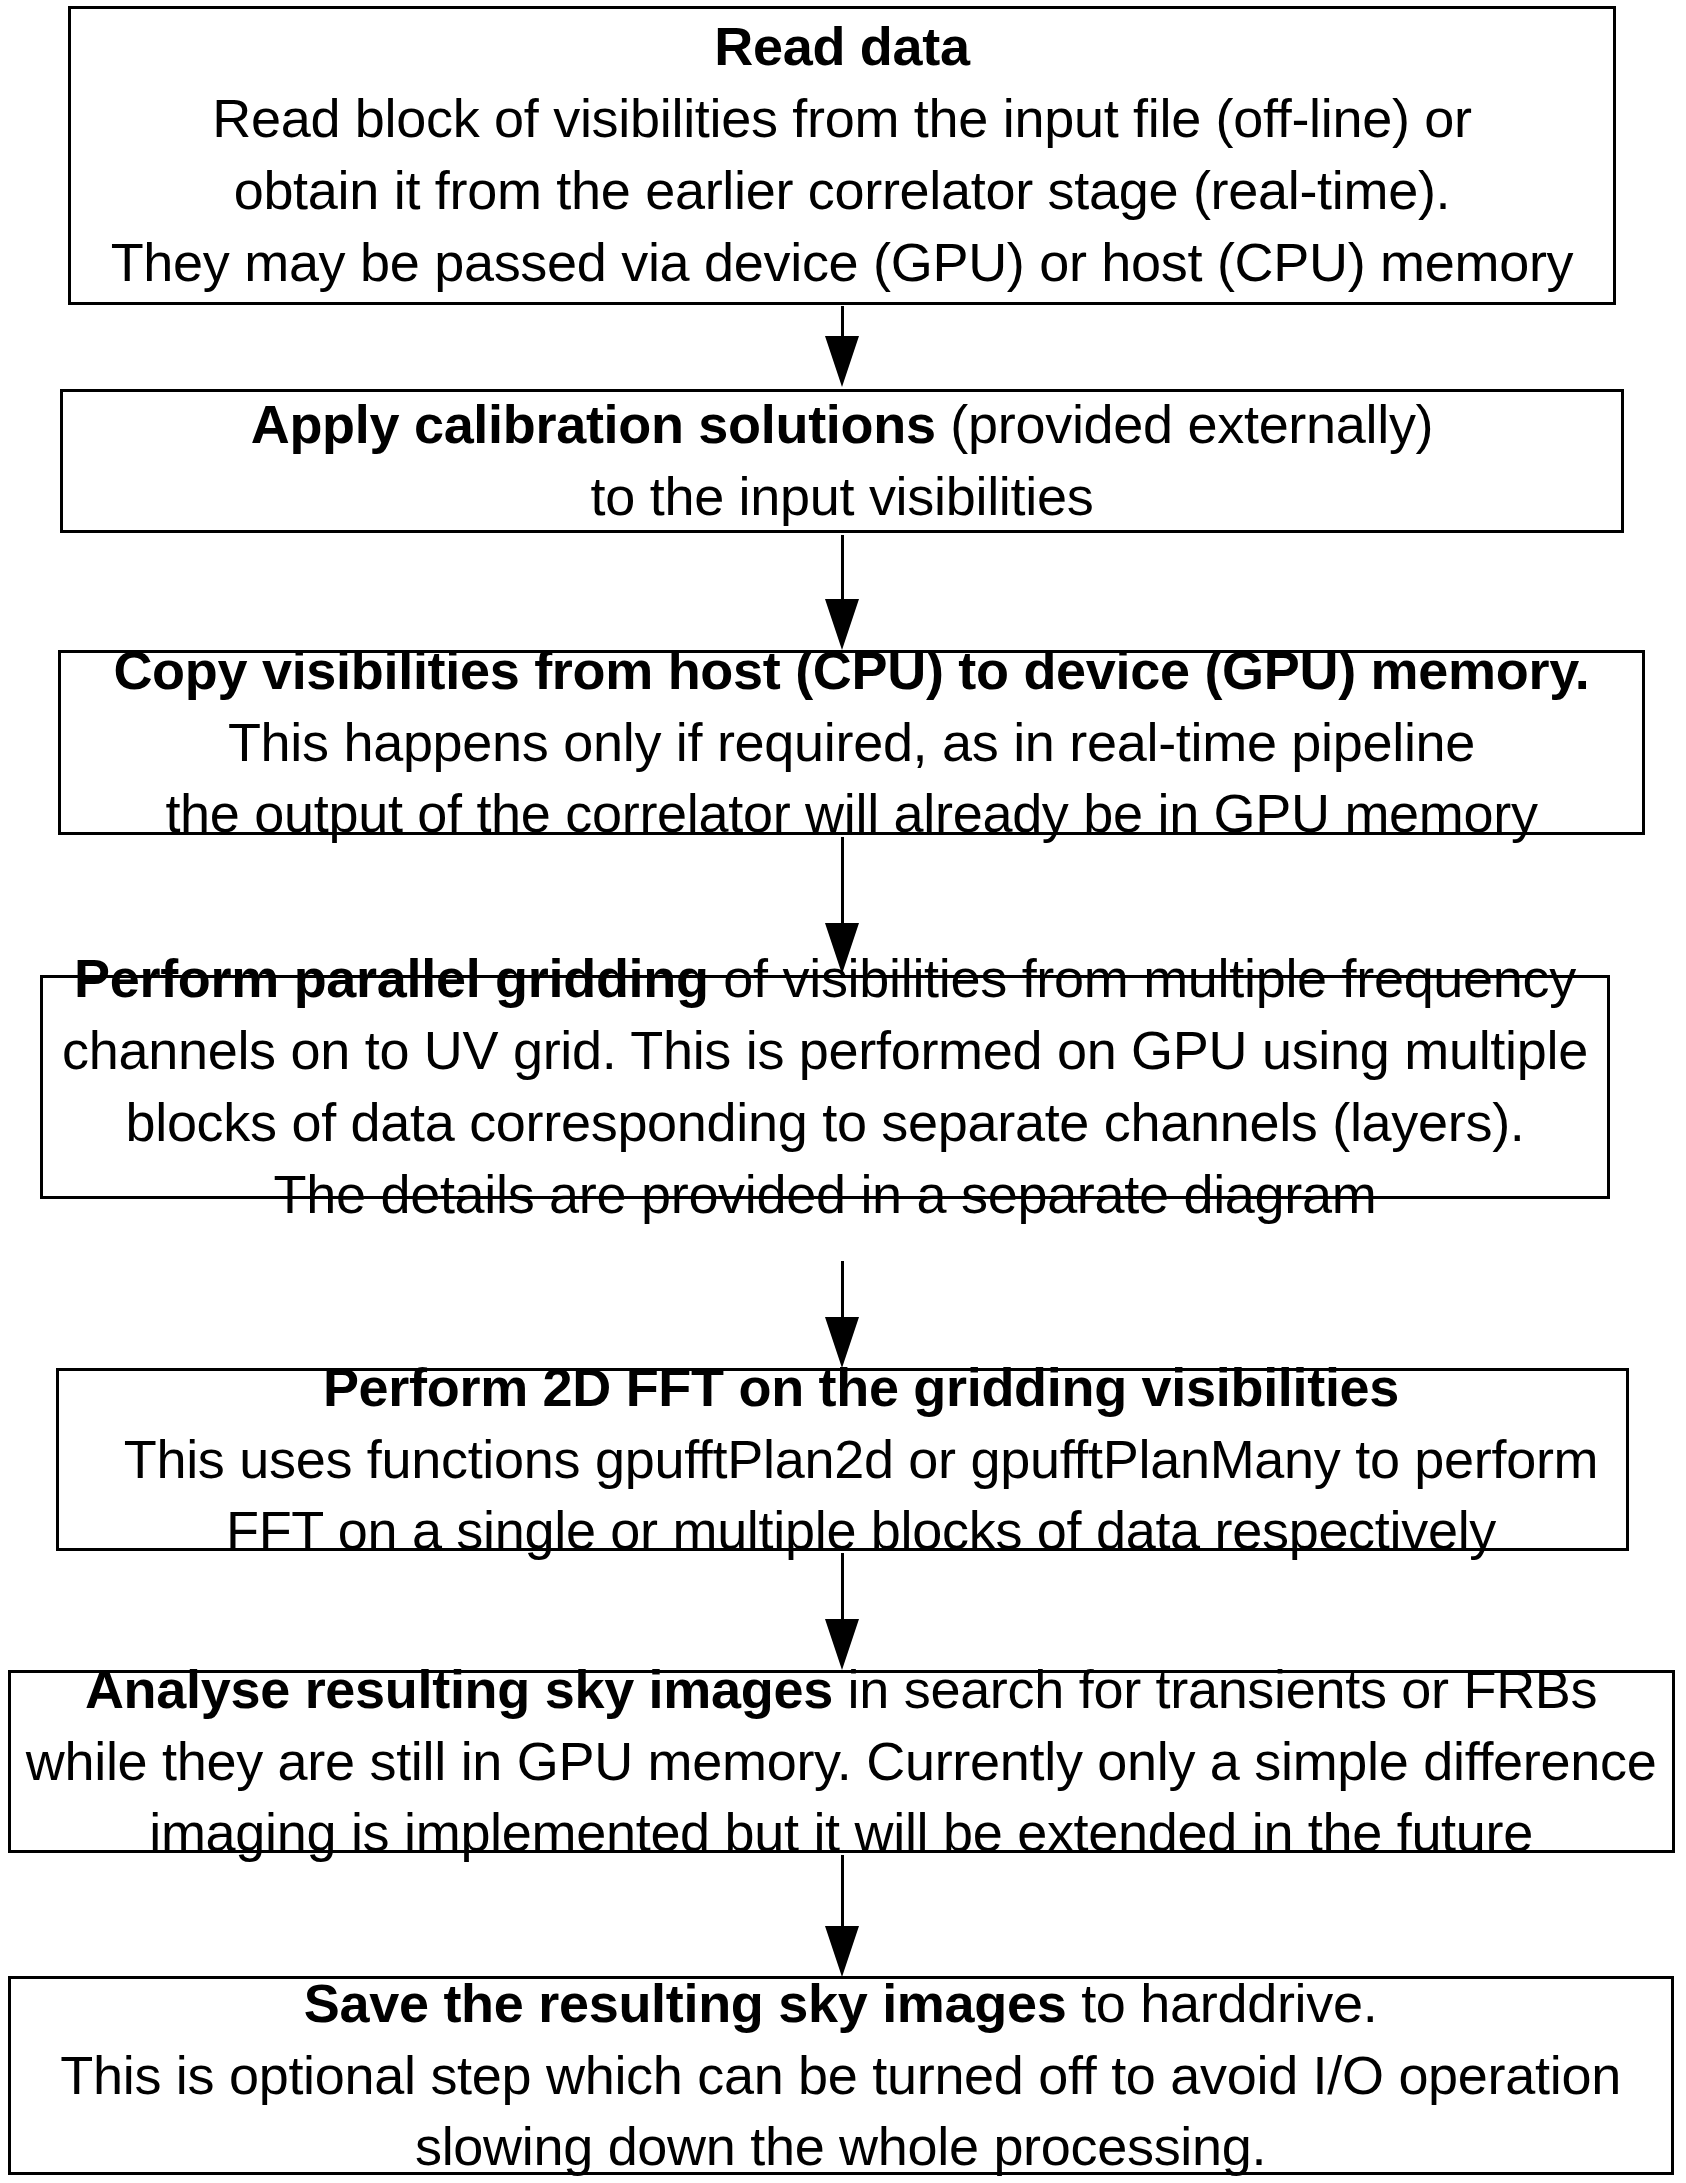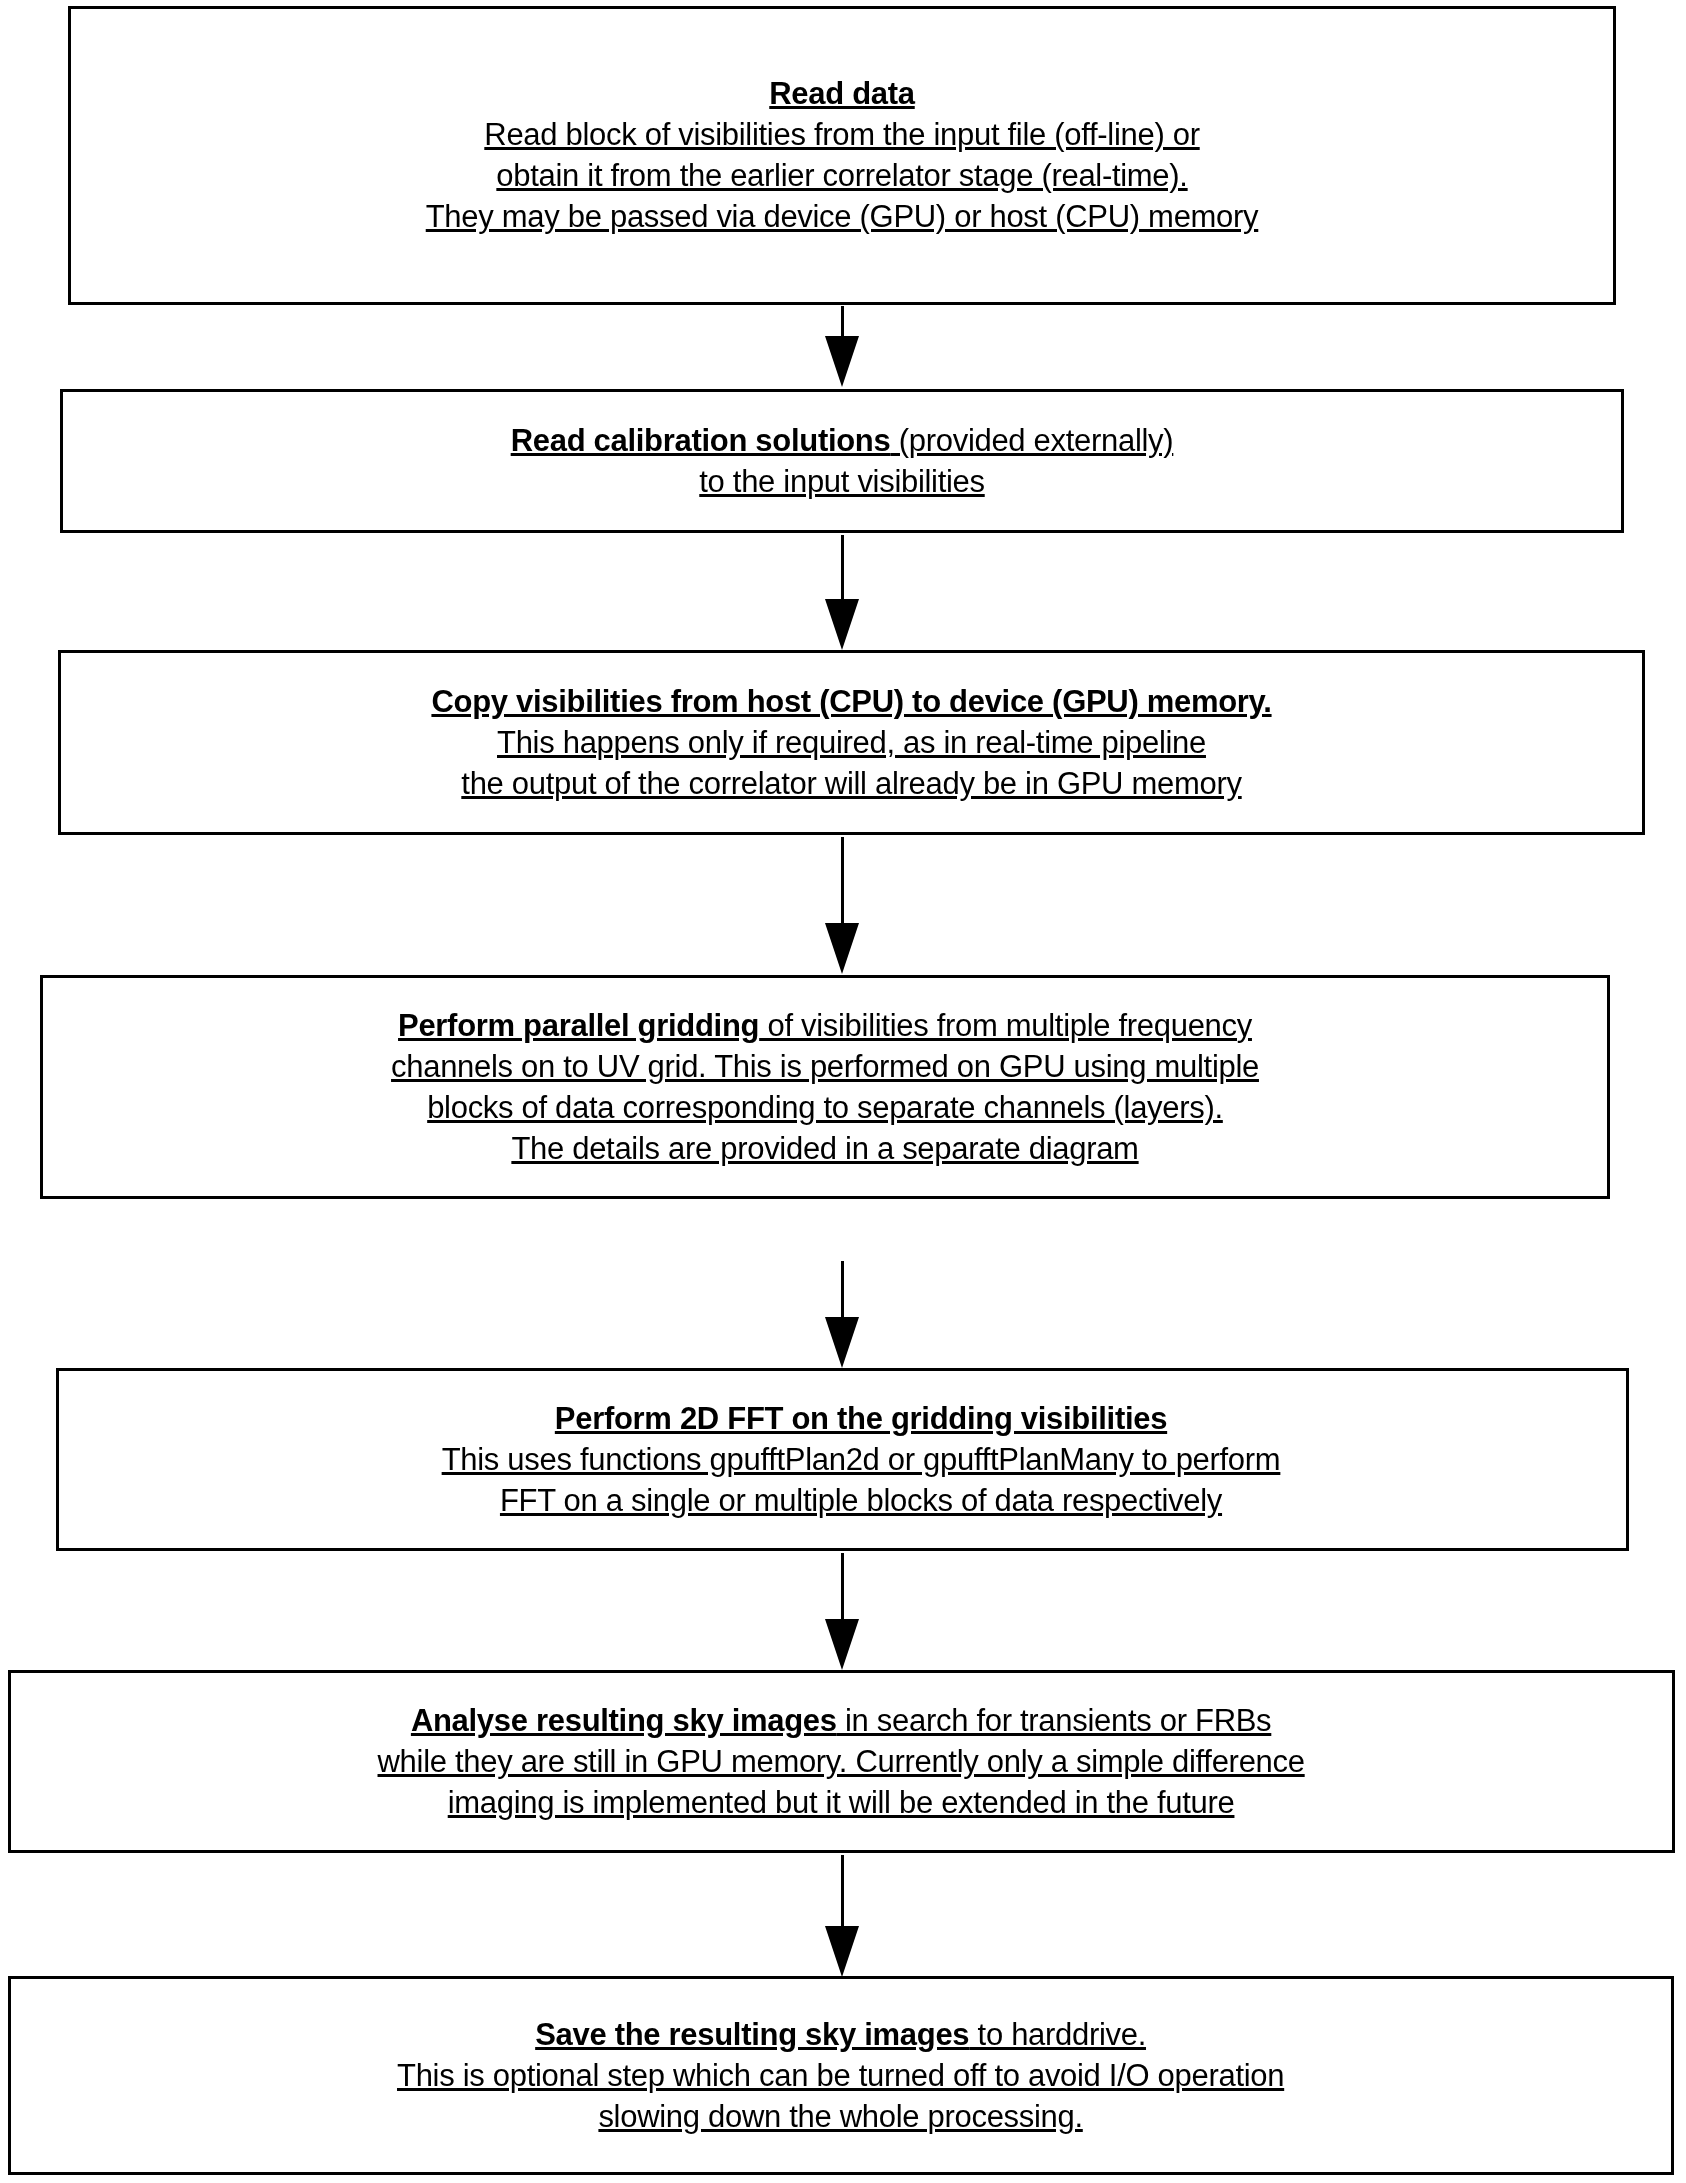--- a/index.html
+++ b/index.html
@@ -28,27 +28,26 @@
     background: #ffffff;
     display: flex;
     flex-direction: column;
     align-items: center;
     justify-content: center;
     text-align: center;
     padding: 4.1px 7px;
   }
 
   .node-text {
-    font-size: 31px;
+    font-size: 54px;
     line-height: 1.33;
     letter-spacing: -0.3px;
     font-stretch: condensed;
     width: 100%;
     word-break: normal;
-    text-decoration: underline;
   }
 
   .node-text .lead {
     font-weight: bold;
   }
 
   
   .connector {
     position: absolute;
     width: 0;
@@ -86,21 +85,21 @@
     </div>
   </div>
 
   <div class="connector" style="left:842px; top:306px; height:82px;">
     <div class="shaft" style="height:33px;"></div>
     <div class="head" style="top:30px;"></div>
   </div>
 
   <div class="node" style="left:60px; top:389px; width:1564px; height:144px;">
     <div class="node-text">
-      <div><span class="lead">Read calibration solutions</span><span> (provided externally)</span></div>
+      <div><span class="lead">Apply calibration solutions</span><span> (provided externally)</span></div>
       <div><span class="lead"></span><span>to the input visibilities</span></div>
     </div>
   </div>
 
   <div class="connector" style="left:842px; top:535px; height:115px;">
     <div class="shaft" style="height:66px;"></div>
     <div class="head" style="top:64px;"></div>
   </div>
 
   <div class="node" style="left:58px; top:650px; width:1587px; height:185px;">

